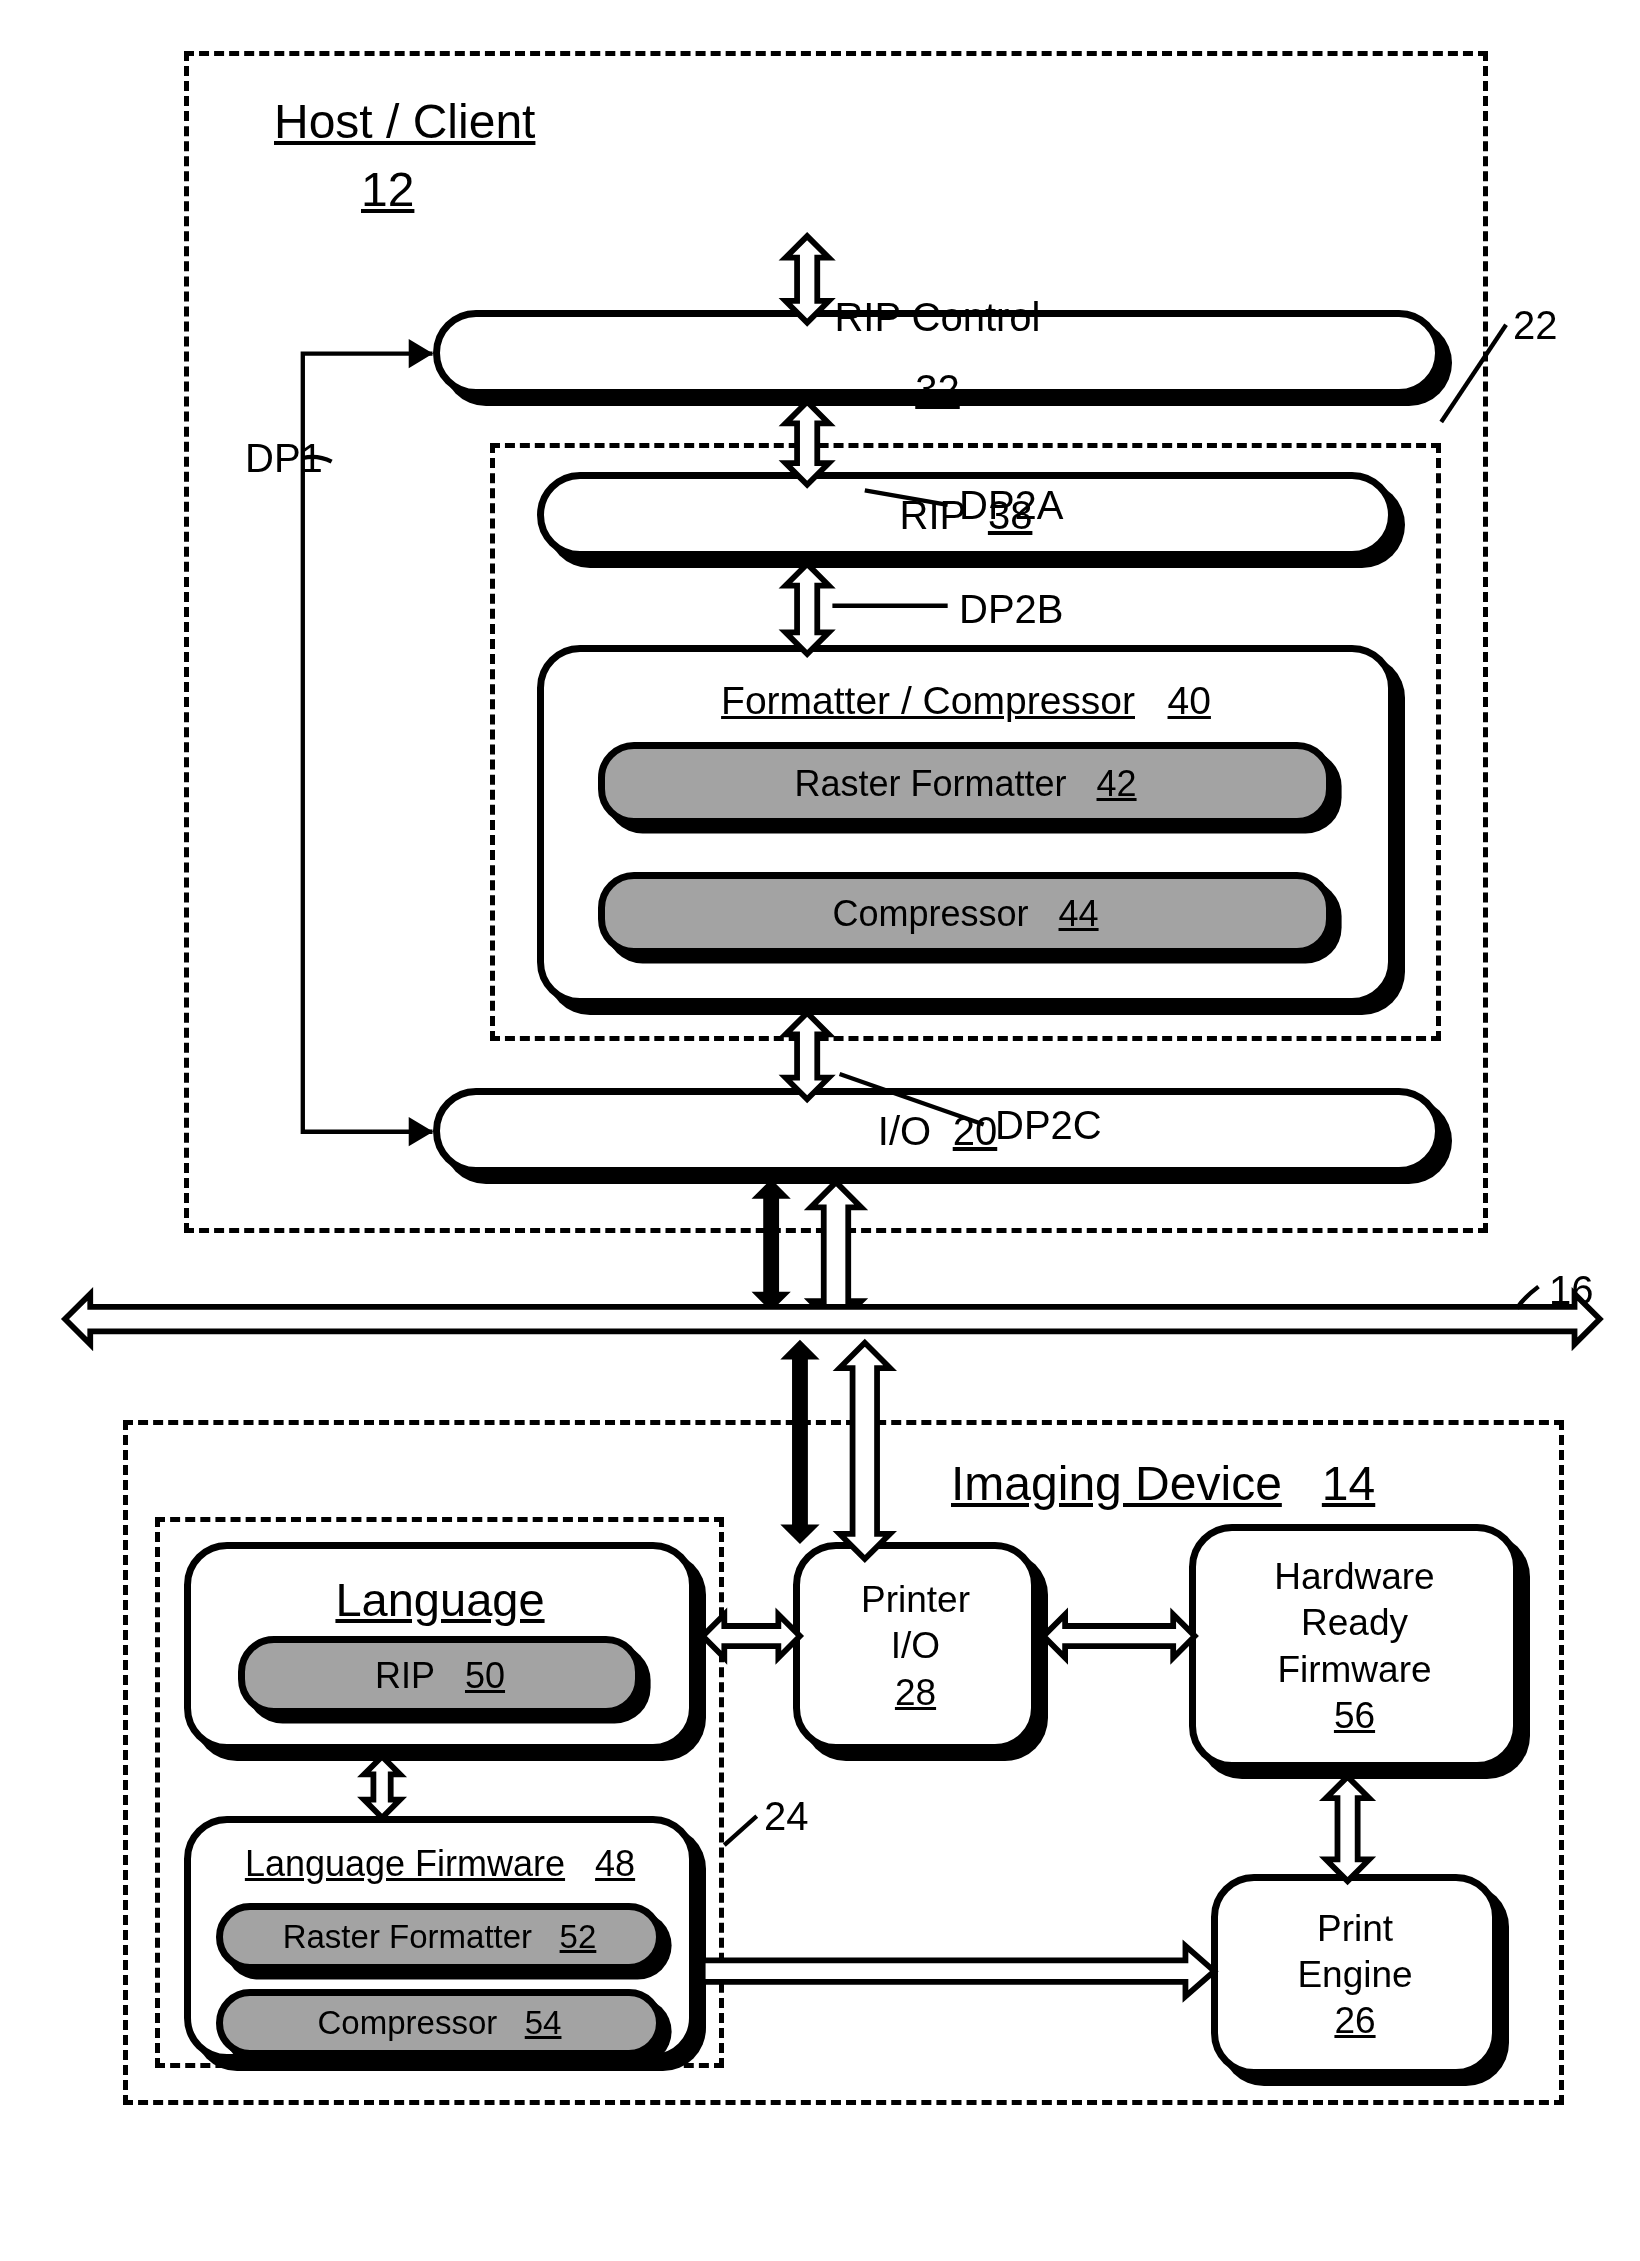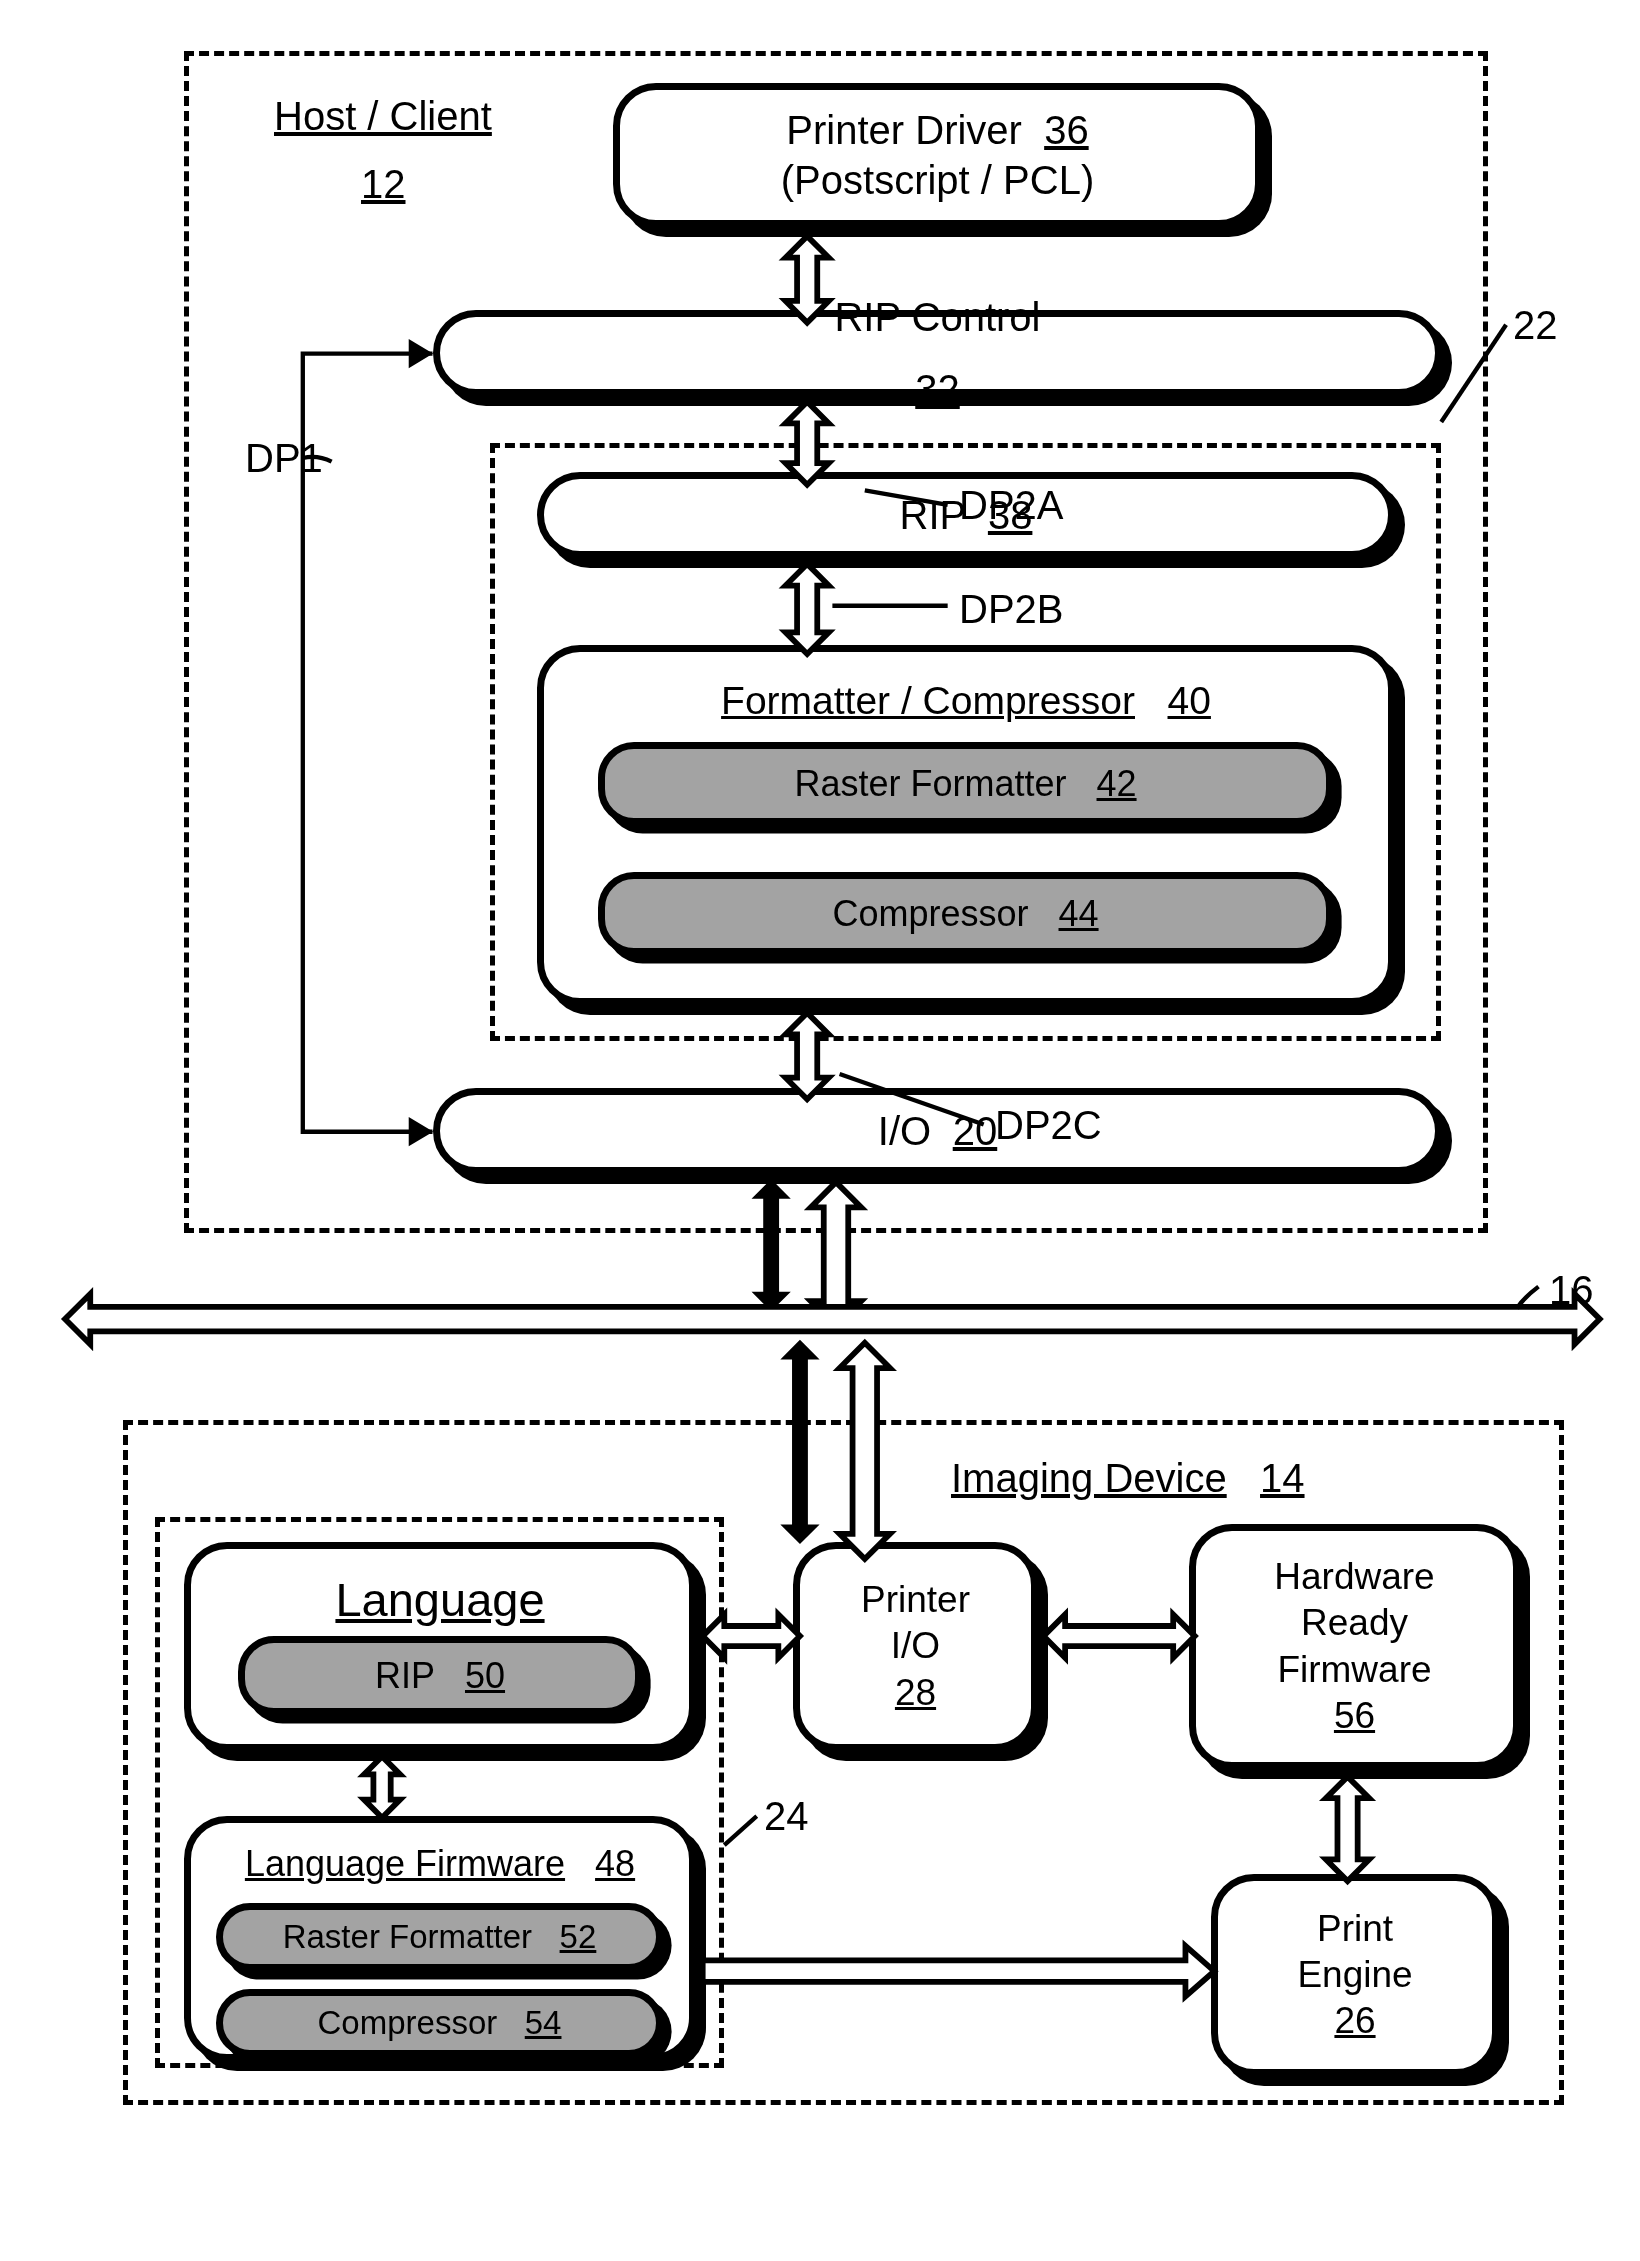--- a/index.html
+++ b/index.html
@@ -45,21 +45,21 @@
     background: #a3a3a3;
     box-shadow: 8.6px 8.6px 0 #000;
     display: flex;
     align-items: center;
     justify-content: center;
     font-size: 36px;
     padding: 7.2px 14.4px;
   }
   .label {
     position: absolute;
-    font-size: 40px;
+    font-size: 48px;
     background: transparent;
   }
   .u { text-decoration: underline; }
   .fig {
     position: absolute;
     font-family: "Brush Script MT", cursive;
     font-size: 101px;
     font-style: italic;
     font-weight: bold;
   }
@@ -80,24 +80,20 @@
 </style>
 </head>
 <body>
 
 <div class="canvas">
 
   <div class="dashed-box" style="left:155px; top:21.6px; width:1304px; height:1182px;"></div>
   <div class="label" style="left:245px; top:65px;"><span class="u">Host / Client</span></div>
   <div class="label" style="left:332px; top:133px;"><span class="u">12</span></div>
 
-  <div class="solid-box" style="left:584px; top:54px; width:649px; height:144px; font-size:40px;">
-    <div><span>Printer Driver</span>&nbsp;&nbsp;<span class="u">36</span></div>
-    <div>(Postscript / PCL)</div>
-  </div>
 
   <div class="solid-box" style="left:404px; top:281px; width:1009px; height:86px; font-size:40px; flex-direction:column; gap:21.6px;">
     <span>RIP Control</span>
     <span class="u">32</span>
   </div>
 
   <div class="dashed-box" style="left:461px; top:414px; width:951px; height:598px;"></div>
   <div class="ref" style="left:1484px; top:274px;">22</div>
 
   <div class="solid-box" style="left:508px; top:443px; width:858px; height:86px; font-size:40px; flex-direction:row; gap:21.6px;">

